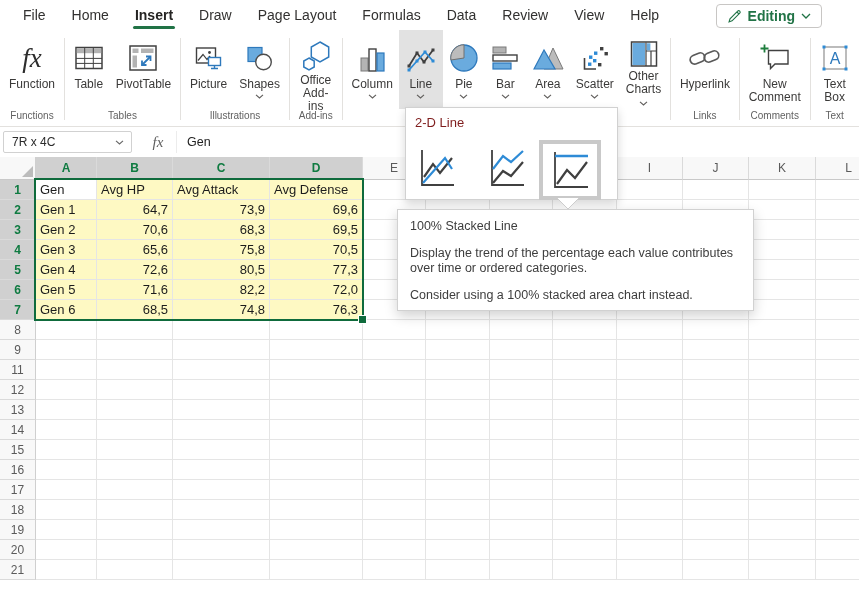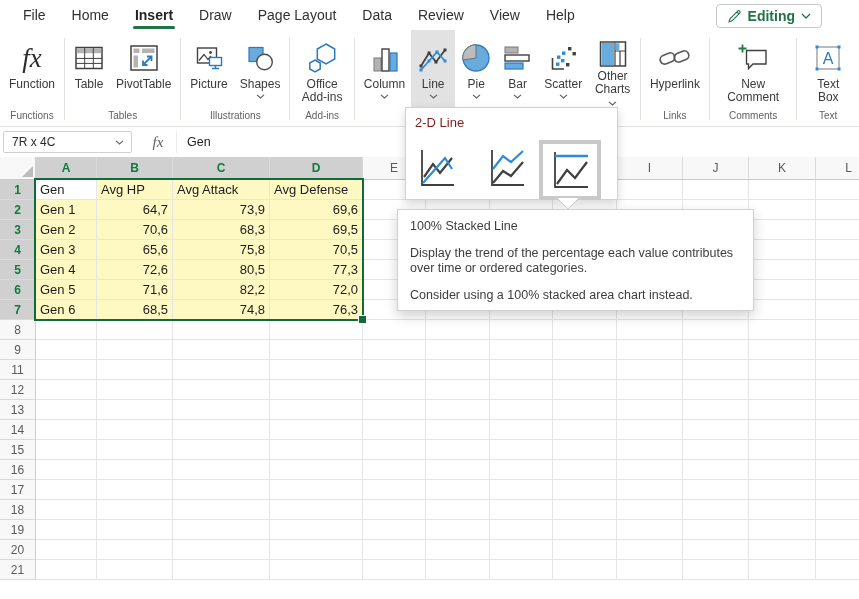--- a/index.html
+++ b/index.html
@@ -68,20 +68,21 @@
 </style>
 </head>
 <body>
 
 <div class="menubar">
   <div class="mtab">File</div>
   <div class="mtab">Home</div>
   <div class="mtab active">Insert</div>
   <div class="mtab">Draw</div>
   <div class="mtab">Page Layout</div>
+  <div class="mtab">Formulas</div>
   <div class="mtab">Data</div>
   <div class="mtab">Review</div>
   <div class="mtab">View</div>
   <div class="mtab">Help</div>
 </div>
 <div class="editing-btn">
   <span style="line-height:0">
     <svg width="15" height="15" viewBox="0 0 16 16">
         <path d="M2.2 13.8 L3.2 10.4 L11.4 2.2 a1.5 1.5 0 0 1 2.2 2.2 L5.4 12.6 Z M10.6 3.2 l2 2" fill="none" stroke="#217346" stroke-width="1.2"></path>
       </svg>
@@ -247,20 +248,32 @@
               <rect x="2" y="18" width="18" height="6" fill="#6aabde" stroke="#2e79bc" stroke-width="1.2"></rect>
             </svg>
         </div>
         <div class="rbtn-label">Bar</div>
         <div class="rbtn-chev"><svg width="9" height="5" viewBox="0 0 9 5">
               <path d="M1 .8 L4.5 4 L8 .8" fill="none" stroke="#605e5c" stroke-width="1.1"></path>
             </svg></div>
       </div>
       <div class="rbtn">
         <div class="rbtn-icon">
+          <svg width="32" height="28" viewBox="0 0 32 28">
+              <polygon points="12,25 21,4 31,25" fill="#bcbcbc" stroke="#7a7a7a" stroke-width="1"></polygon>
+              <polygon points="2,25 12,6 23,25" fill="#6aabde" stroke="#2e79bc" stroke-width="1.2"></polygon>
+            </svg>
+        </div>
+        <div class="rbtn-label">Area</div>
+        <div class="rbtn-chev"><svg width="9" height="5" viewBox="0 0 9 5">
+              <path d="M1 .8 L4.5 4 L8 .8" fill="none" stroke="#605e5c" stroke-width="1.1"></path>
+            </svg></div>
+      </div>
+      <div class="rbtn">
+        <div class="rbtn-icon">
           <svg width="28" height="28" viewBox="0 0 28 28">
               <path d="M3.5 14 V25 H15" fill="none" stroke="#404040" stroke-width="1.6"></path>
               <g fill="#404040">
                 <rect x="19" y="3" width="3.4" height="3.4"></rect>
                 <rect x="23.5" y="8" width="3.4" height="3.4"></rect>
                 <rect x="17" y="19" width="3.4" height="3.4"></rect>
               </g>
               <g fill="#2e8bd6">
                 <rect x="13" y="7.5" width="3.4" height="3.4"></rect>
                 <rect x="8" y="11.5" width="3.4" height="3.4"></rect>

